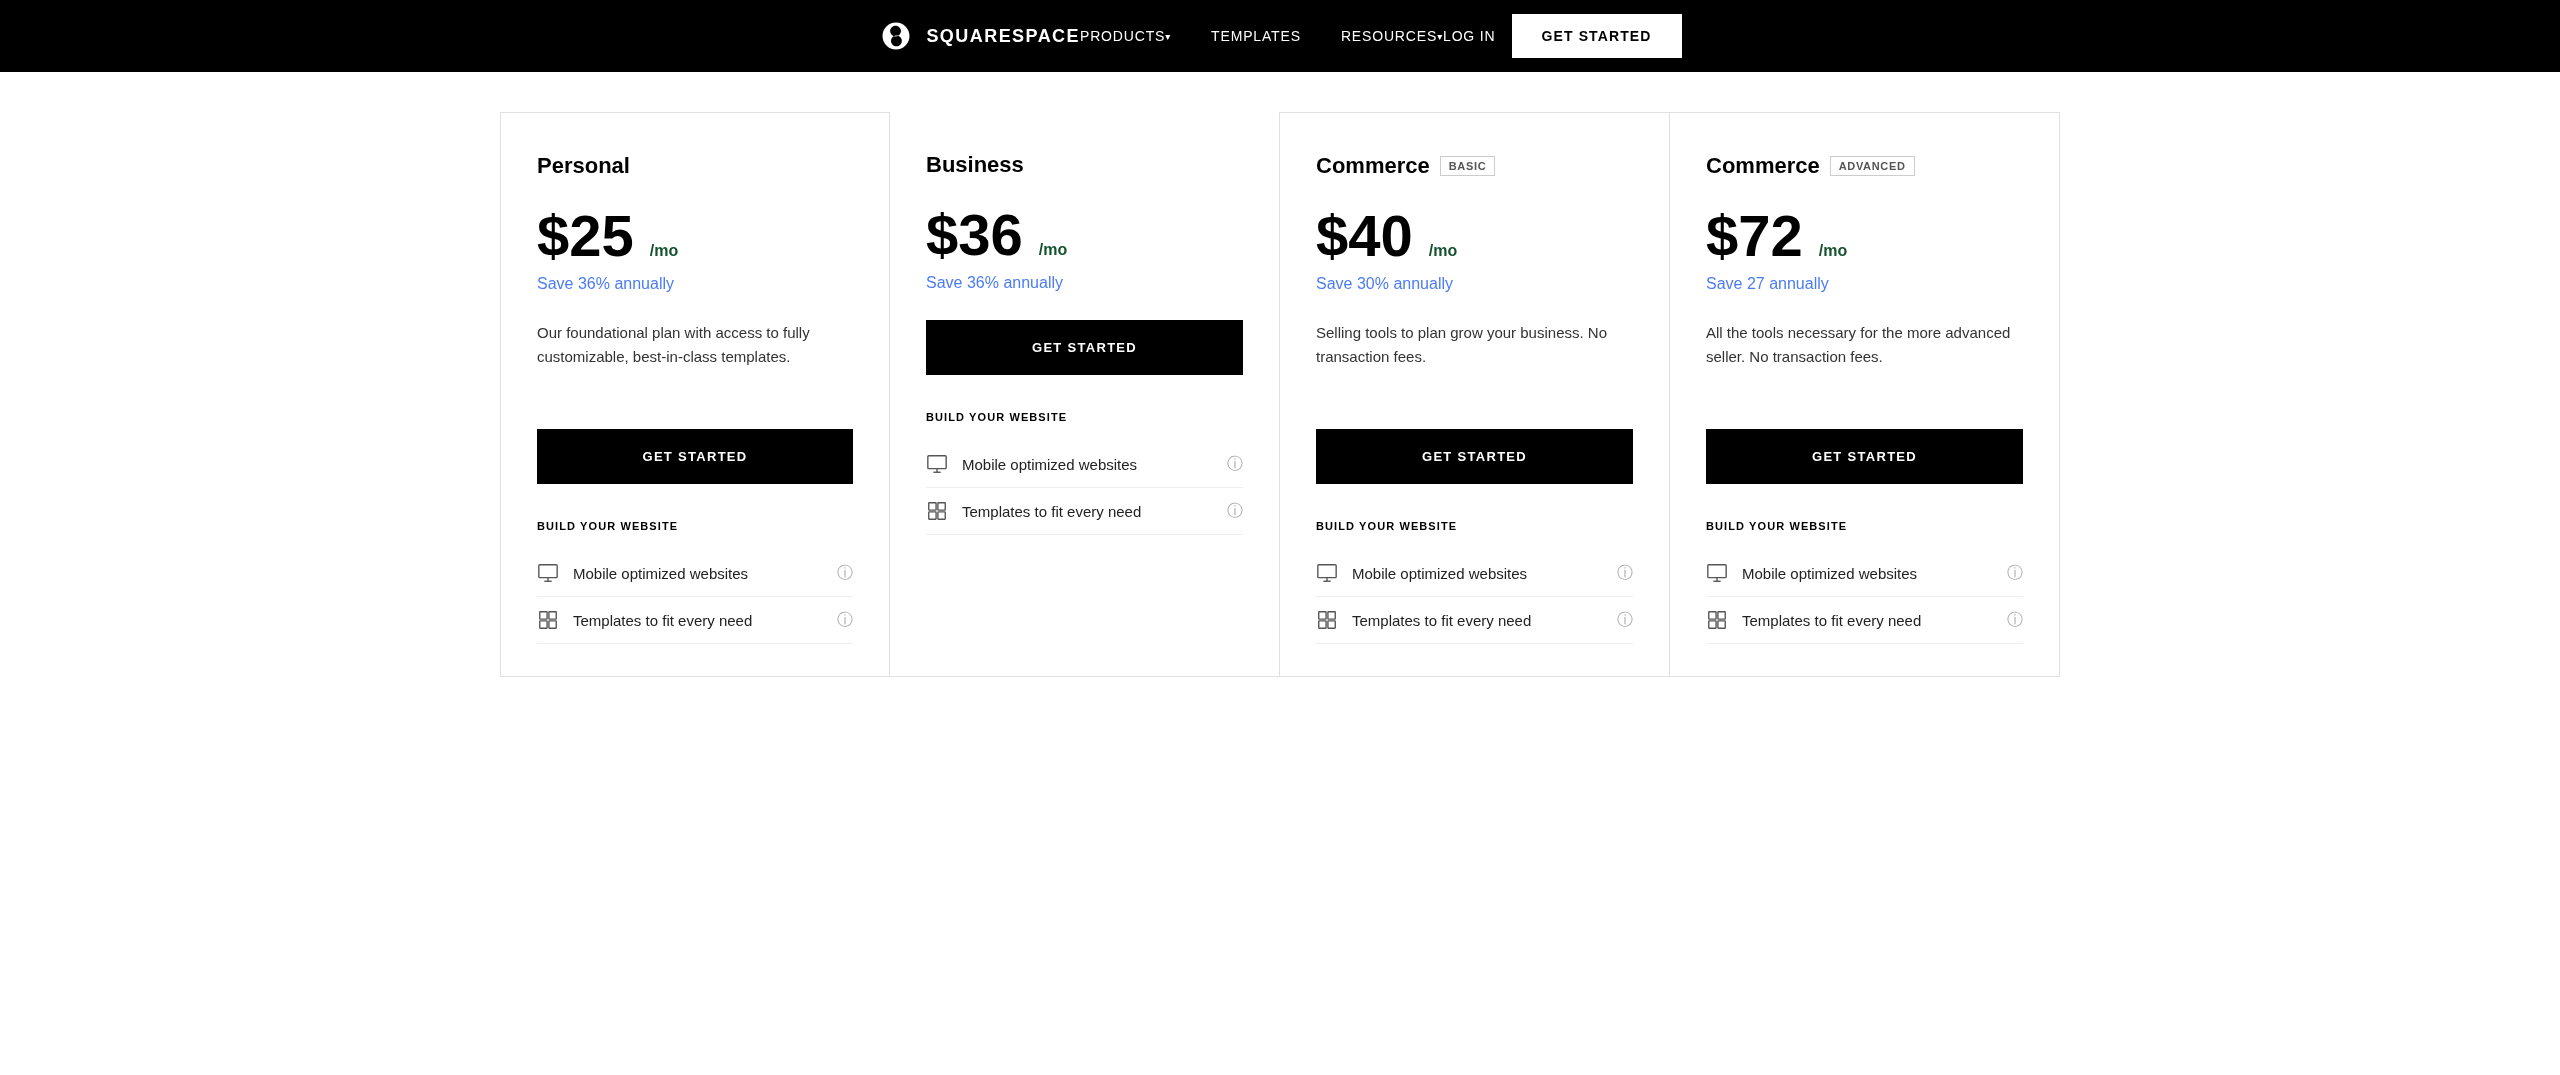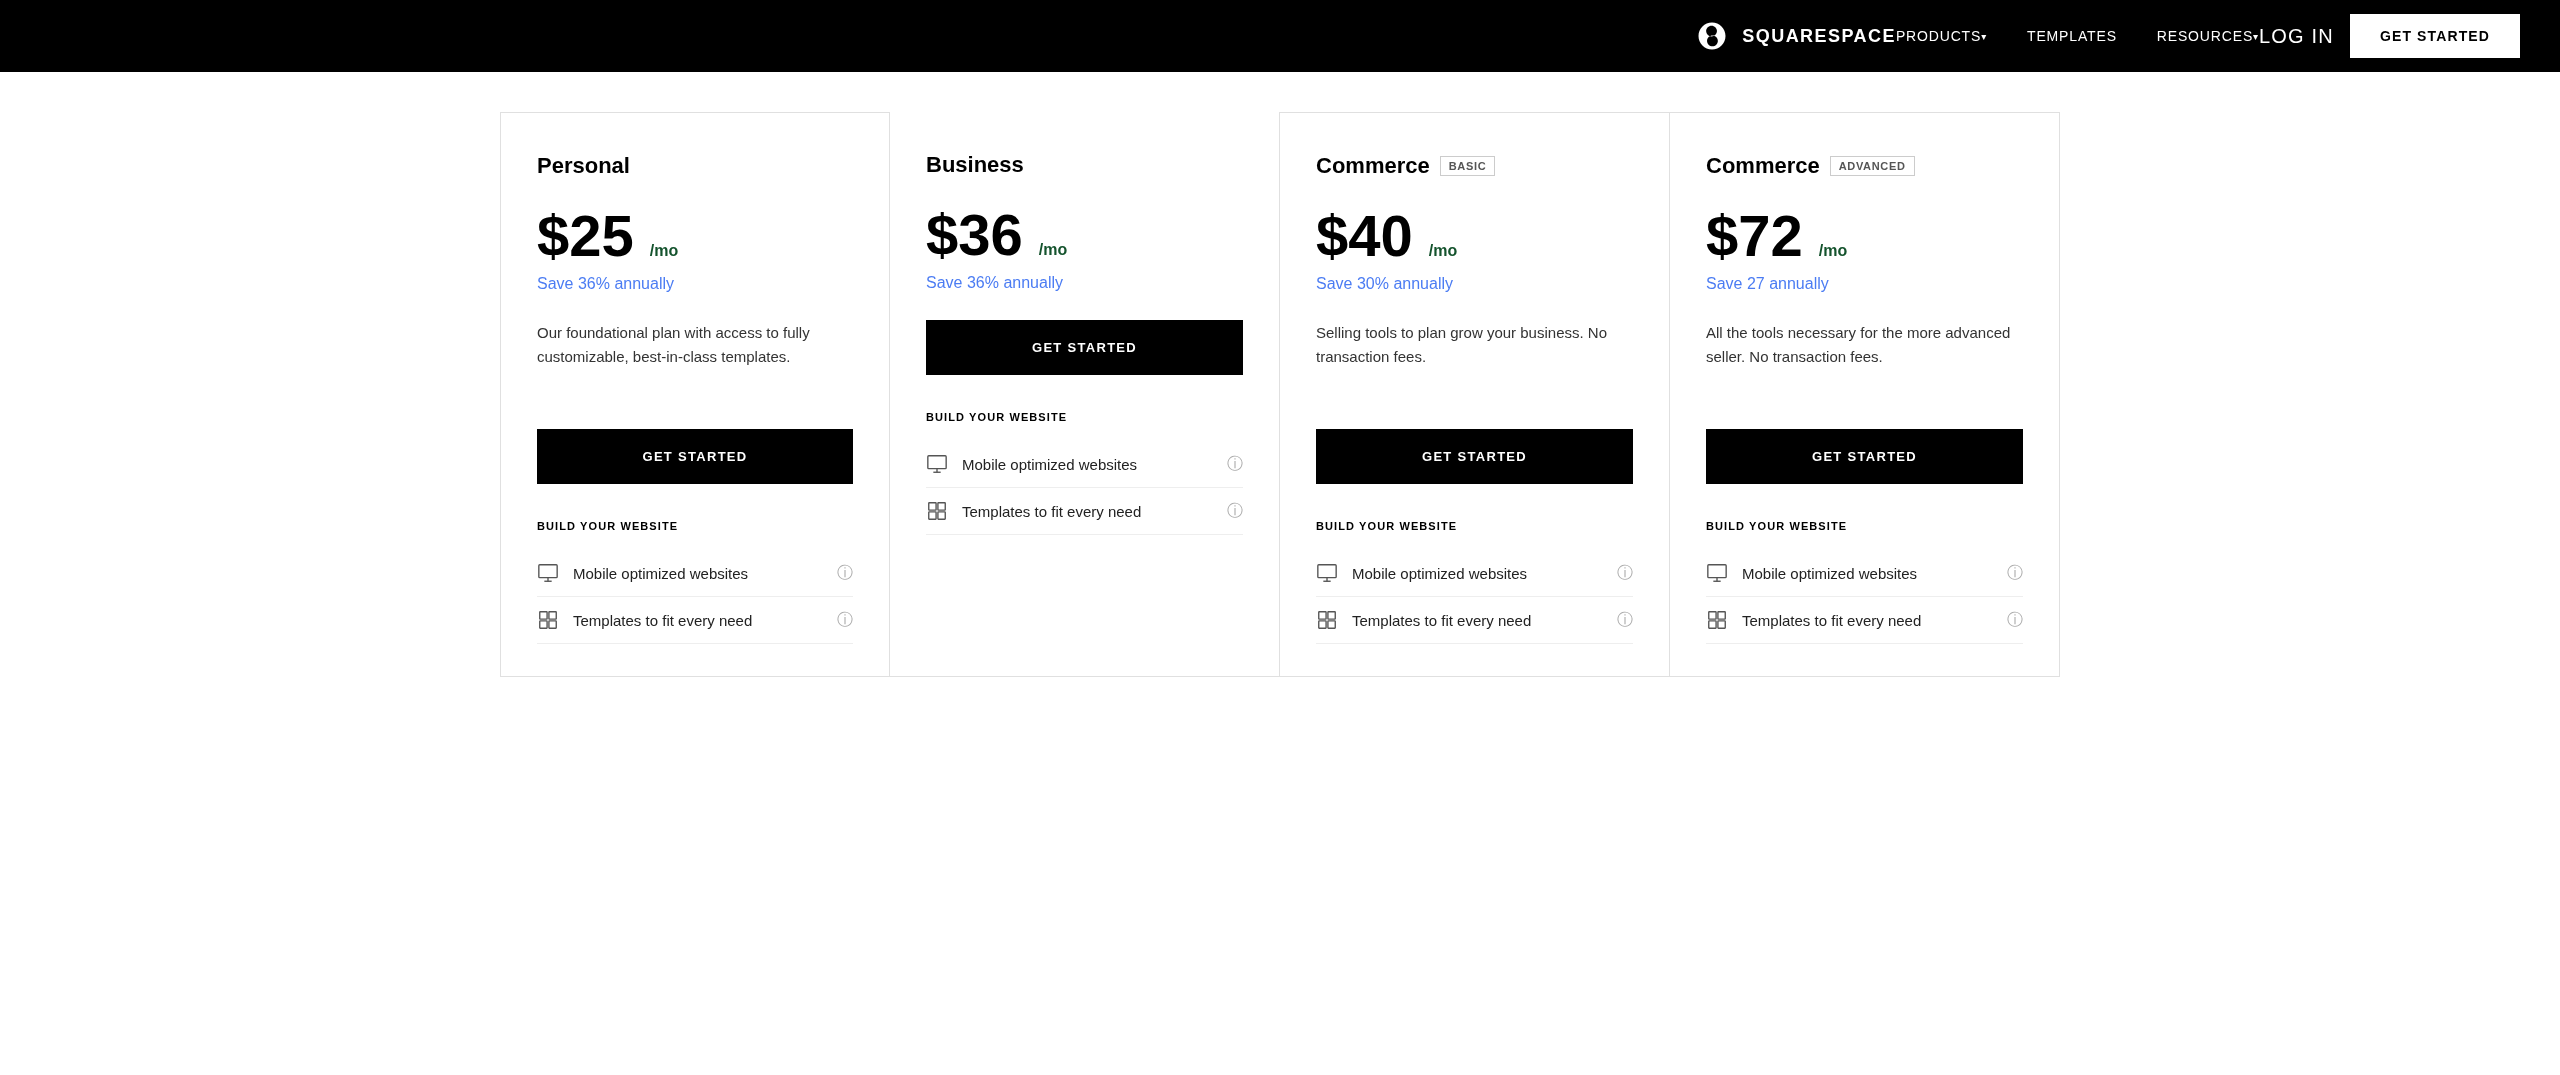--- a/index.html
+++ b/index.html
@@ -3,21 +3,21 @@
   <meta charset="utf-8">
   <style>
     * { margin: 0; padding: 0; box-sizing: border-box; }
     body { font-family: -apple-system, BlinkMacSystemFont, 'Helvetica Neue', Arial, sans-serif; background: #fff; }
 
     
     nav {
       background: #000;
       display: flex;
       align-items: center;
-      justify-content: flex-end;
+      justify-content: center;
       padding: 0 40px;
       height: 72px;
     }
     .nav-logo {
       display: flex;
       align-items: center;
       gap: 12px;
       color: #fff;
       font-size: 18px;
       font-weight: 700;
@@ -44,21 +44,21 @@
       align-items: center;
     }
     .nav-right {
       display: flex;
       align-items: center;
       gap: 16px;
     }
     .nav-login {
       color: #fff;
       text-decoration: none;
-      font-size: 20px;
+      font-size: 14px;
       letter-spacing: 0.06em;
       text-transform: uppercase;
       font-weight: 500;
     }
     .nav-get-started {
       background: #fff;
       color: #000;
       border: 2px solid #fff;
       padding: 12px 28px;
       font-size: 14px;

